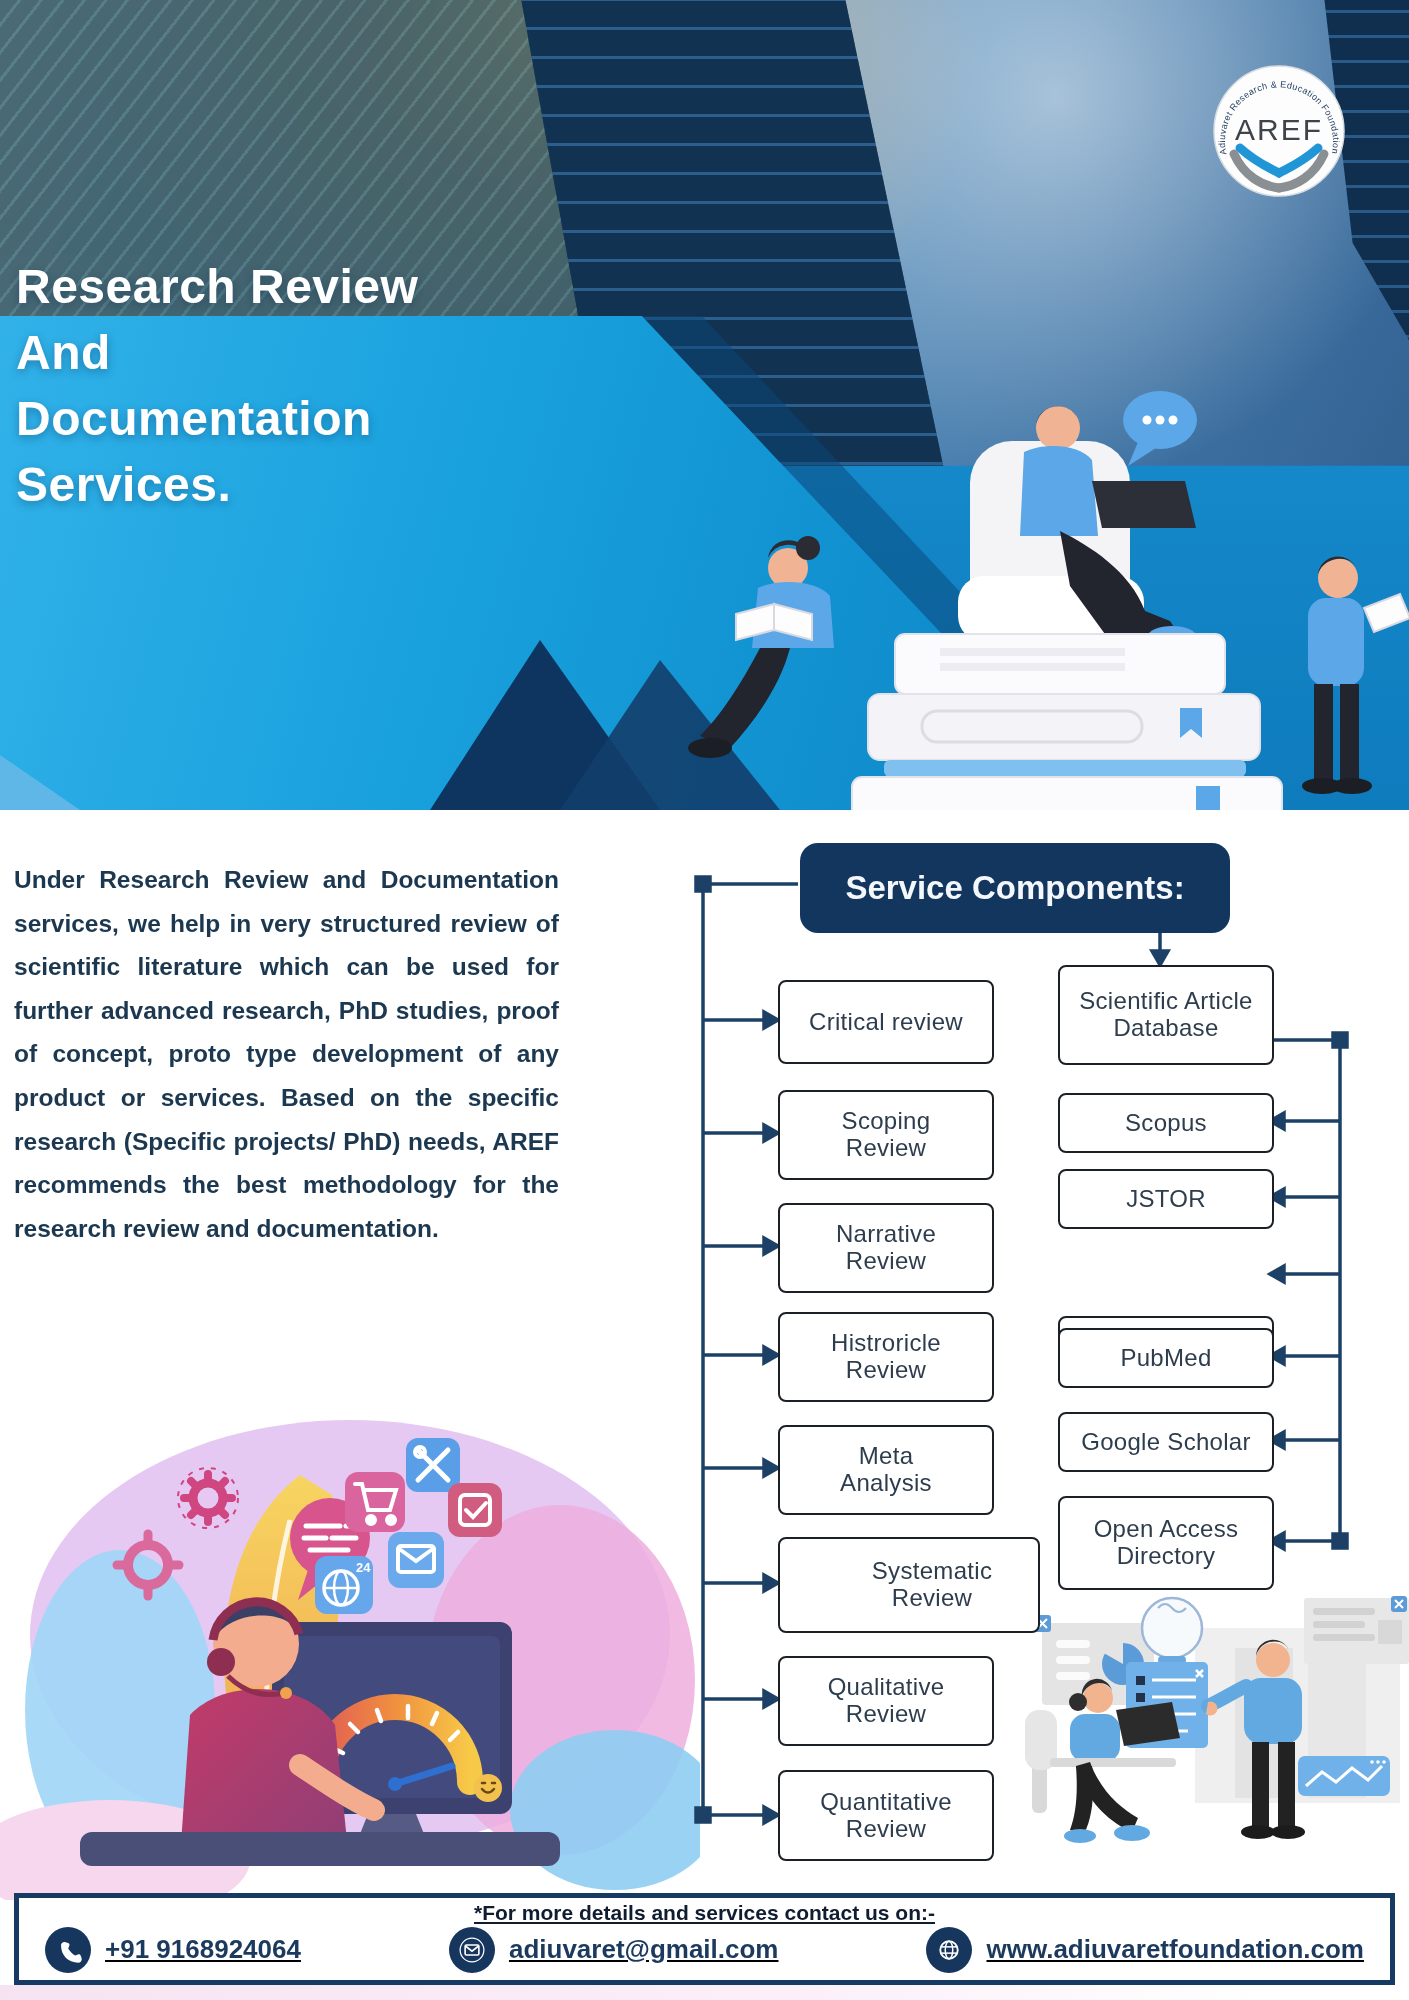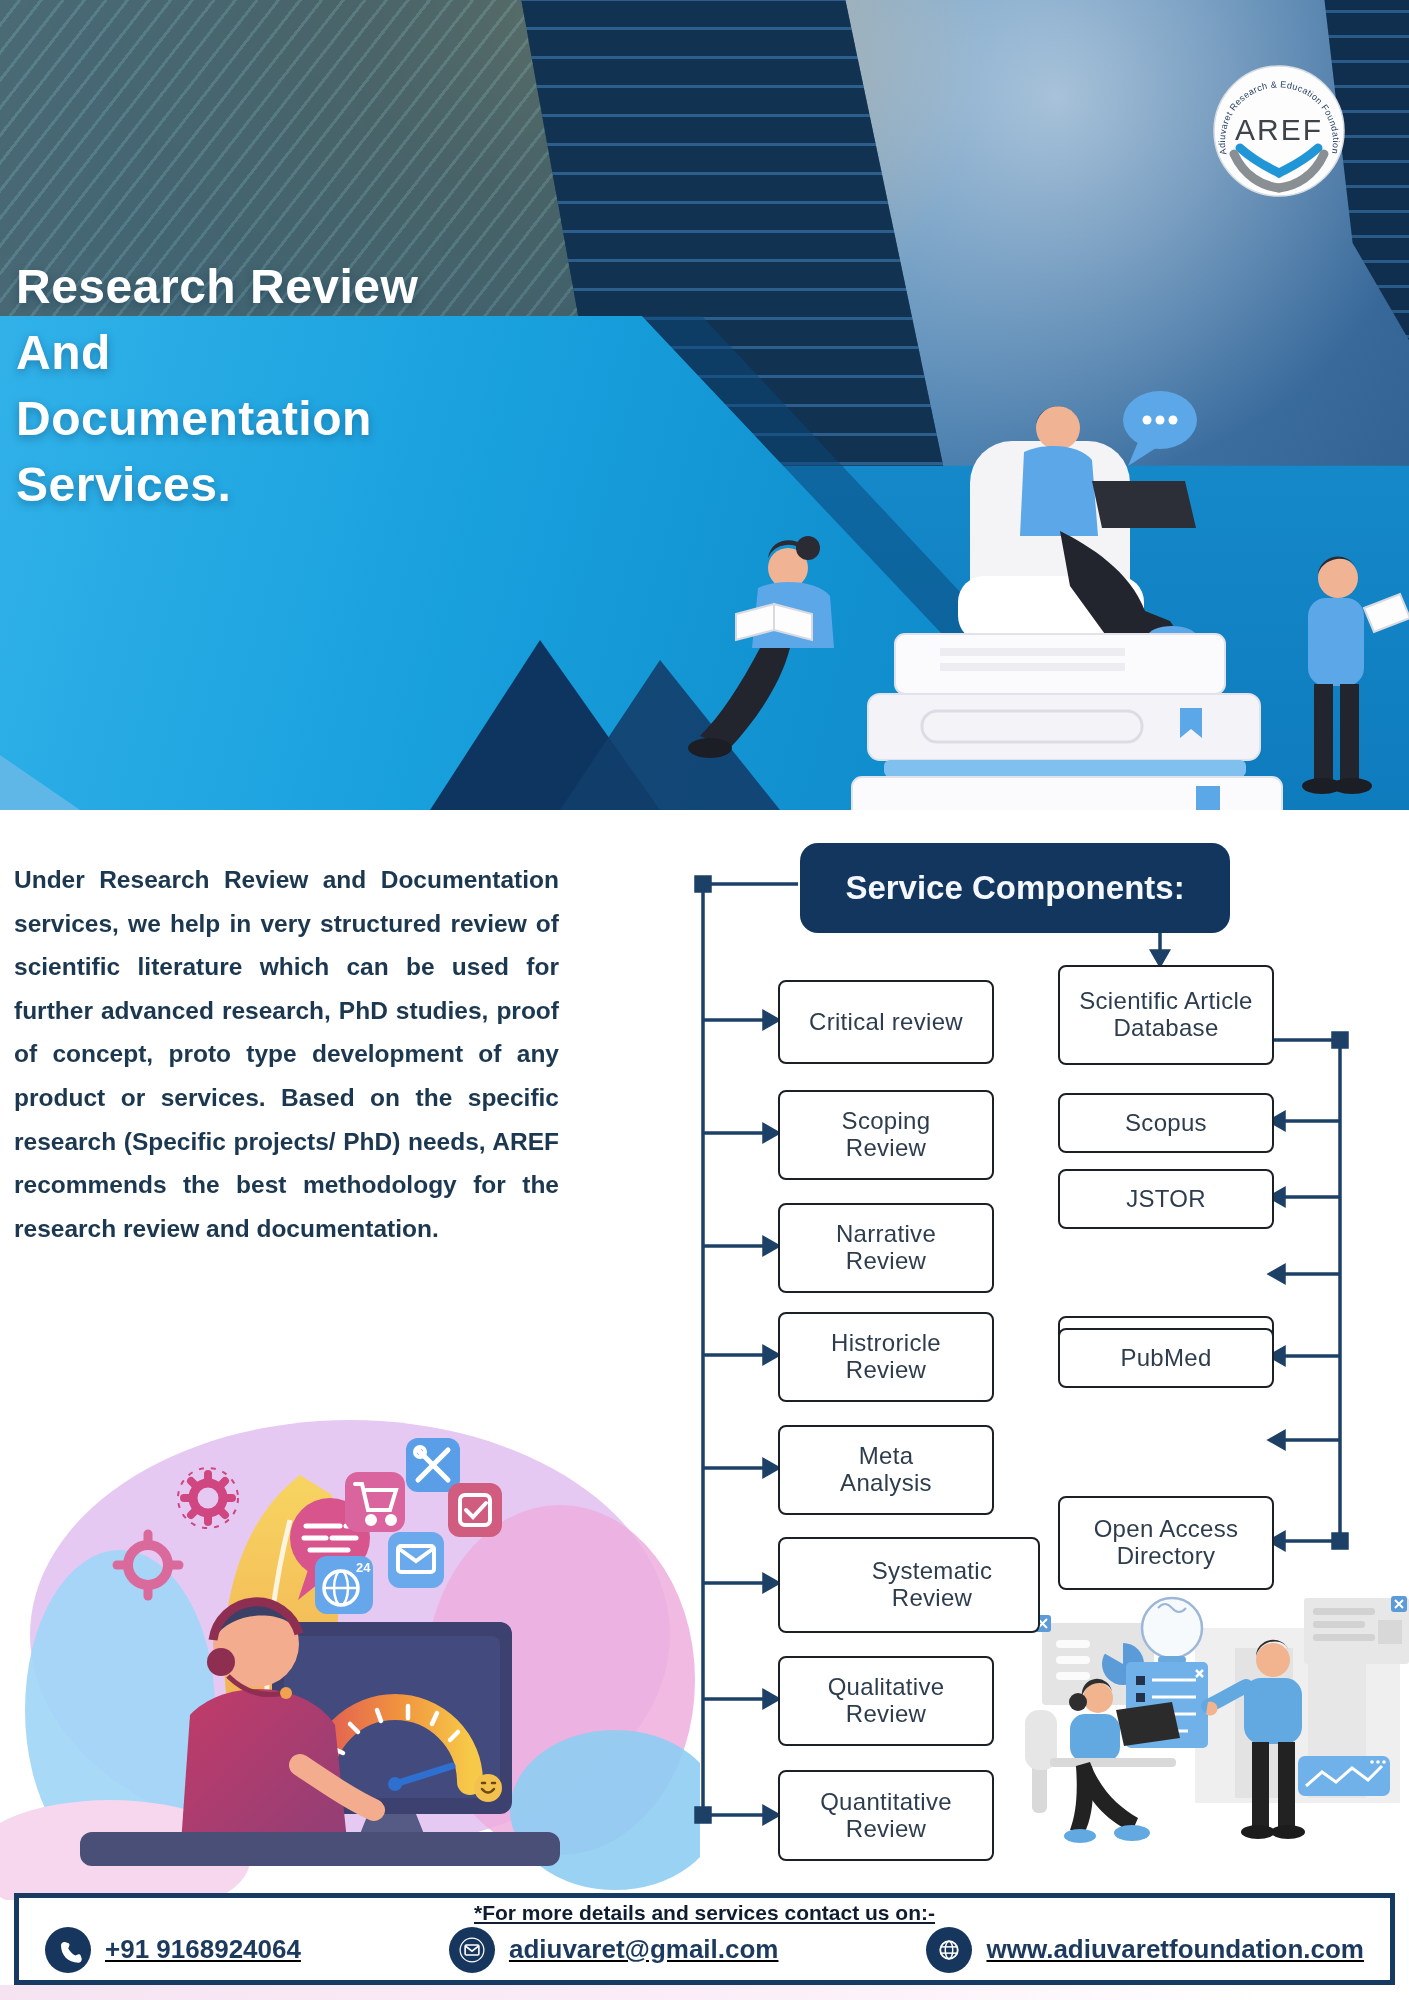--- a/index.html
+++ b/index.html
@@ -237,20 +237,23 @@
     </div>
   <div class="fbox right" style="top:1169px;height:56px;align-items:center;">
       <span>JSTOR</span>
     </div>
   <div class="fbox right" style="top:1316px;height:56px;">
       <span>Web of Science</span>
     </div>
   <div class="fbox right" style="top:1328px;height:56px;">
       <span>PubMed</span>
     </div>
+  <div class="fbox right" style="top:1412px;height:56px;">
+      <span>Google Scholar</span>
+    </div>
   <div class="fbox right" style="top:1496px;height:90px;">
       <span style="width:160px">Open Access Directory</span>
     </div>
 
   <svg class="illu" style="left:0;top:1380px;width:700px;height:520px;" viewBox="0 0 700 520">
     <defs>
       <linearGradient id="gauge" x1="0" y1="0" x2="1" y2="0">
         <stop offset="0" stop-color="#e05c55"></stop>
           <stop offset=".5" stop-color="#f0903f"></stop>
           <stop offset="1" stop-color="#f7c948"></stop>

